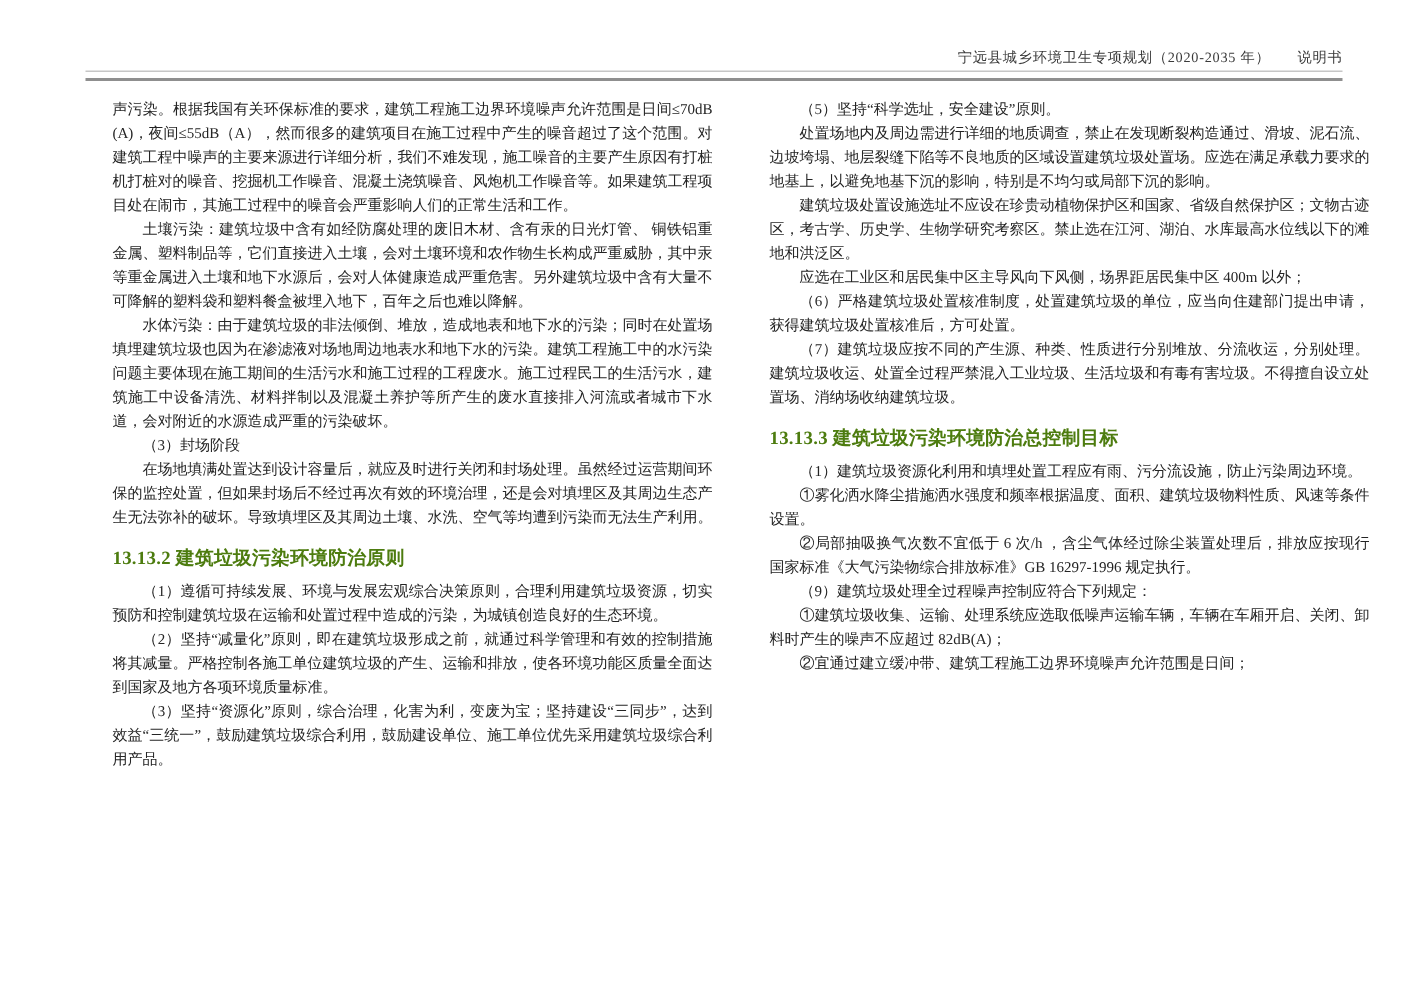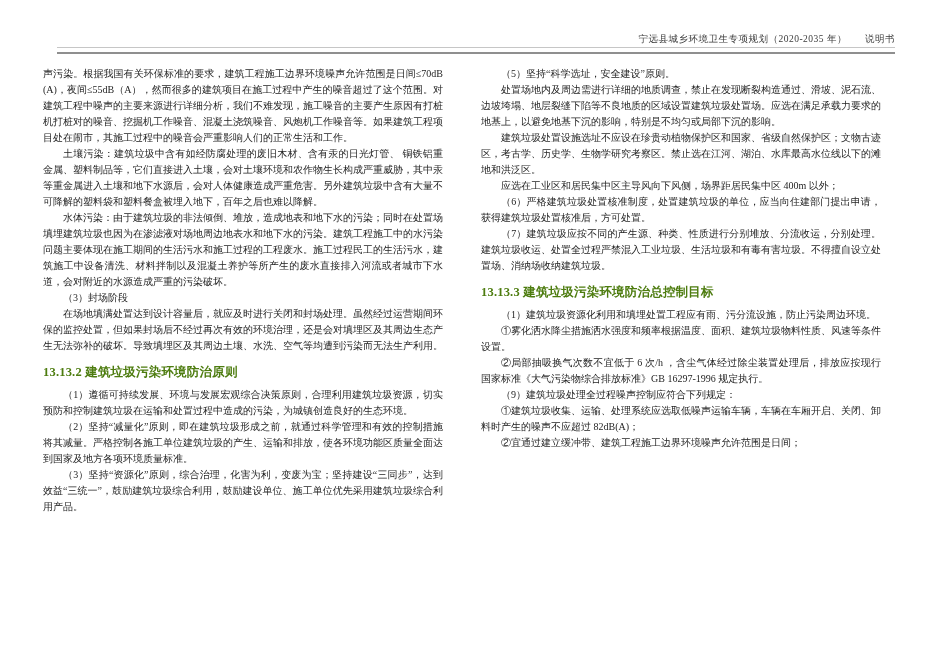--- a/index.html
+++ b/index.html
@@ -29,21 +29,21 @@
     letter-spacing: 0.5px;
     white-space: nowrap;
   }
   .header-doc-type { margin-left: 18px; }
   .header-rule-thin  { height: 0; border-top: 1px solid #c6c6c6; margin-top: 2px; }
   .header-rule-thick { height: 0; border-top: 2.5px solid #8f8f8f; margin-top: 4px; }
 
   
   .columns {
     position: absolute;
-    left: 43px; top: 66px;
+    left: 75px; top: 66px;
     width: 838px;
     display: flex;
     gap: 38px;
   }
   .col { width: 400px; }
 
   .para {
     margin: 0;
     font-size: 10px;
     line-height: 16px;

